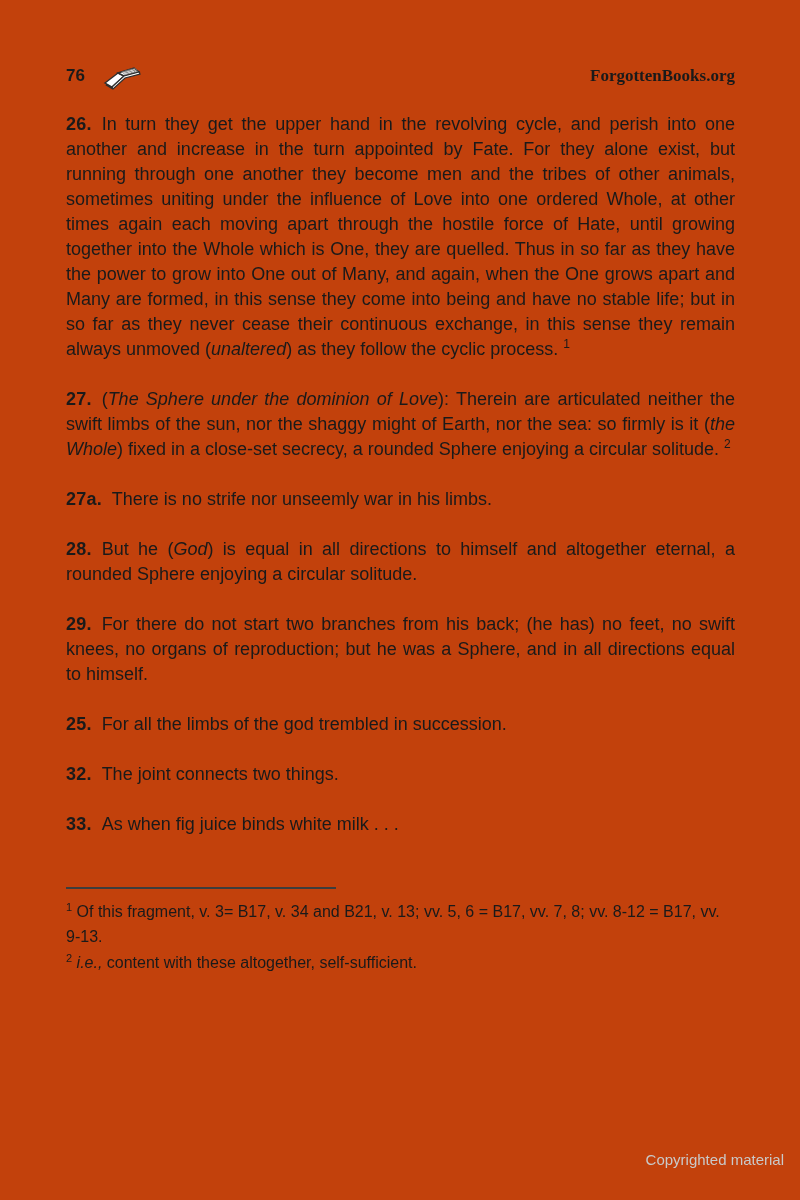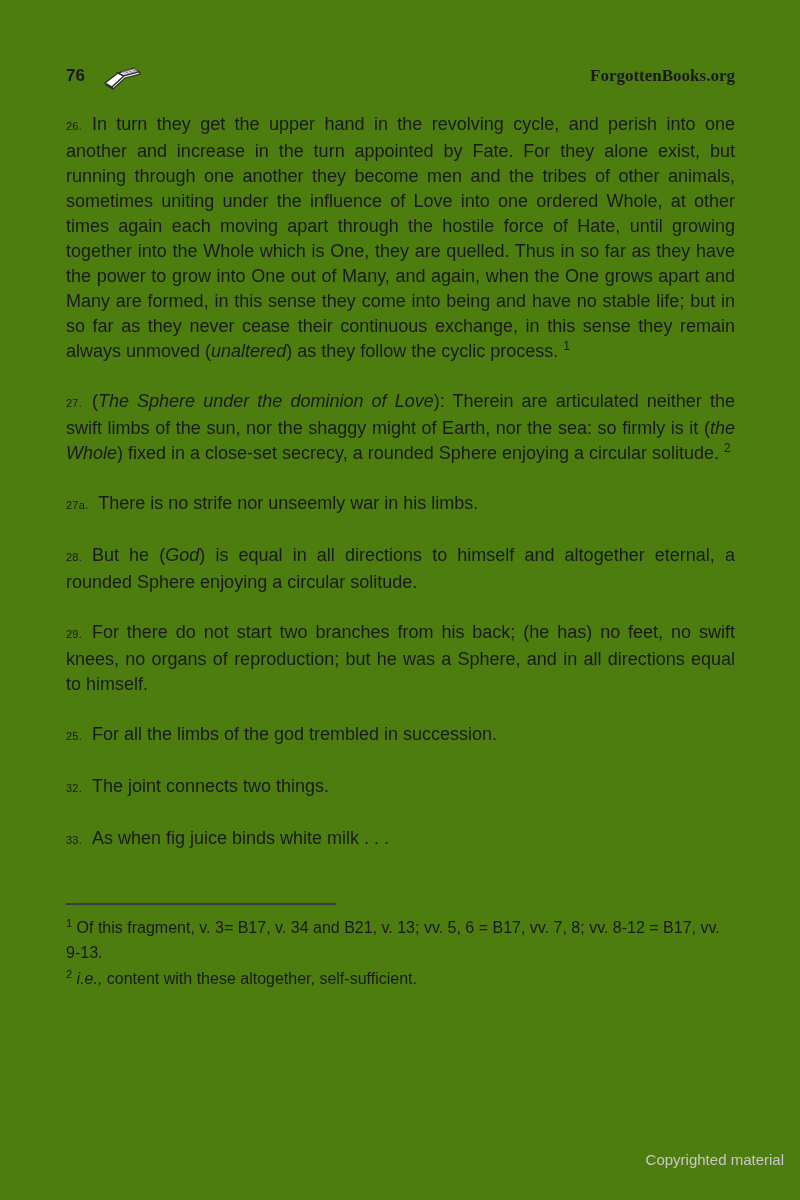--- a/index.html
+++ b/index.html
@@ -4,21 +4,21 @@
 <style>
   html, body {
     margin: 0;
     padding: 0;
     background: #ffffff;
   }
   .page {
     position: relative;
     width: 800px;
     height: 1200px;
-    background: #4d7c0f;
+    background: #c2410c;
     box-sizing: border-box;
     padding: 66px 65px 8px 66px;
     font-family: "Liberation Sans", sans-serif;
     color: #1a1a1a;
     overflow: hidden;
   }
   
   .hdr {
     display: flex;
     justify-content: space-between;
@@ -44,22 +44,22 @@
   .book-icon svg { display: block; }
 
   
   .fragments p.fragment {
     font-size: 18px;
     line-height: 25px;
     text-align: justify;
     margin: 0 0 25px 0;
   }
   .fnum {
-    font-weight: normal;
-    font-size: 11px;
+    font-weight: bold;
+    font-size: 18px;
     letter-spacing: 0.2px;
     margin-right: 10px;
   }
   .it { font-style: italic; text-align: right; }
   sup.fmark {
     font-size: 12px;
     line-height: 0;
     vertical-align: super;
   }
 

